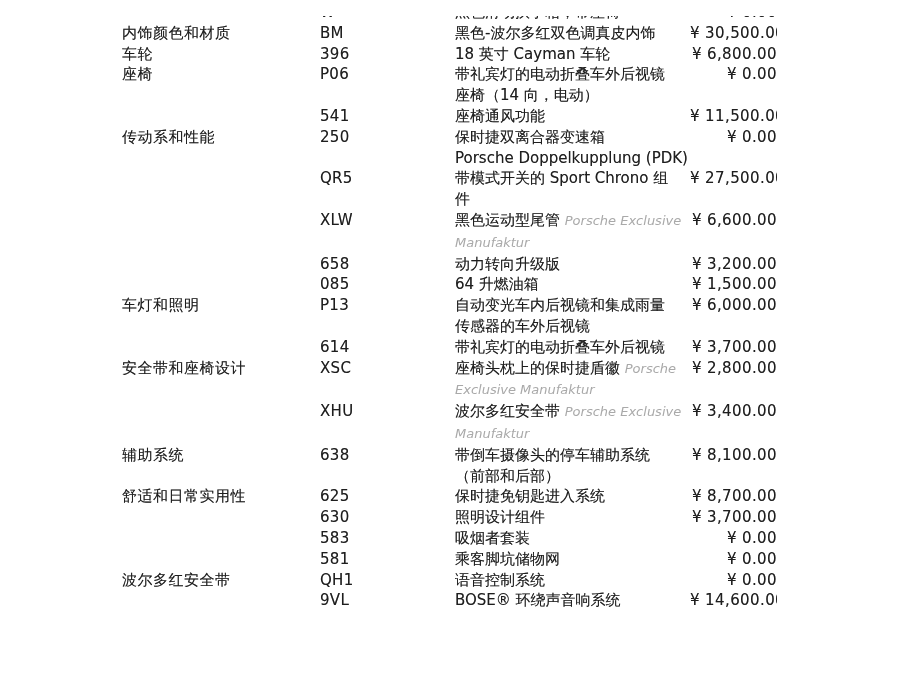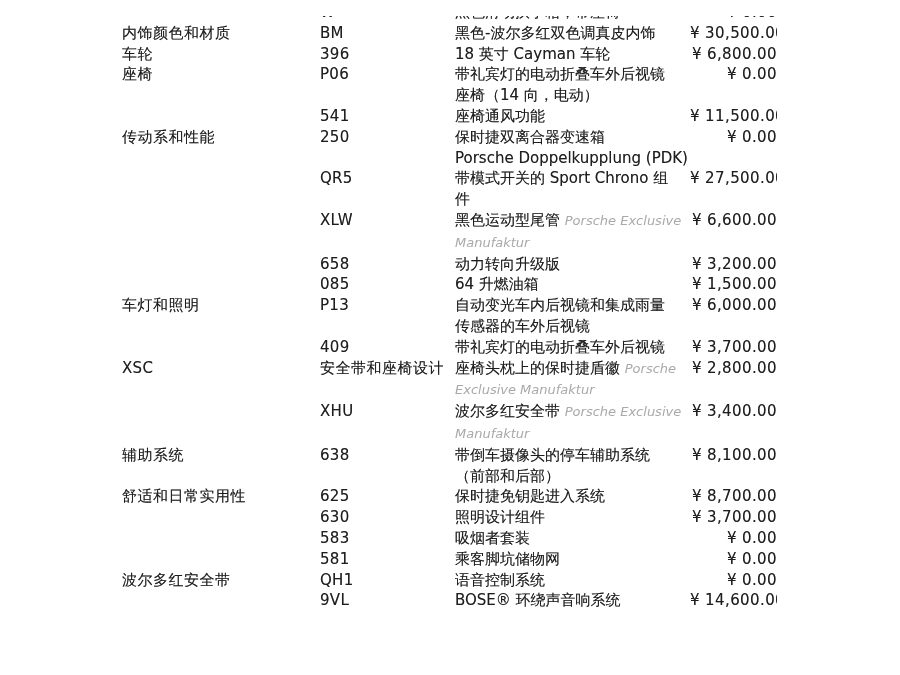--- a/index.html
+++ b/index.html
@@ -156,29 +156,29 @@
         <div class="cell cat">车灯和照明</div>
         <div class="cell code">P13</div>
         <div class="cell desc">
           <div class="line"><span class="seg n">自动变光车内后视镜和集成雨量</span></div>
           <div class="line"><span class="seg n">传感器的车外后视镜</span></div>
         </div>
         <div class="cell price">¥ 6,000.00</div>
       </div>
       <div class="row">
         <div class="cell cat"></div>
-        <div class="cell code">409</div>
+        <div class="cell code">614</div>
         <div class="cell desc">
           <div class="line"><span class="seg n">带礼宾灯的电动折叠车外后视镜</span></div>
         </div>
         <div class="cell price">¥ 3,700.00</div>
       </div>
       <div class="row">
+        <div class="cell cat">安全带和座椅设计</div>
         <div class="cell code">XSC</div>
-        <div class="cell cat">安全带和座椅设计</div>
         <div class="cell desc">
           <div class="line"><span class="seg n">座椅头枕上的保时捷盾徽 </span><span class="seg e">Porsche</span></div>
           <div class="line"><span class="seg e">Exclusive Manufaktur</span></div>
         </div>
         <div class="cell price">¥ 2,800.00</div>
       </div>
       <div class="row">
         <div class="cell cat"></div>
         <div class="cell code">XHU</div>
         <div class="cell desc">

